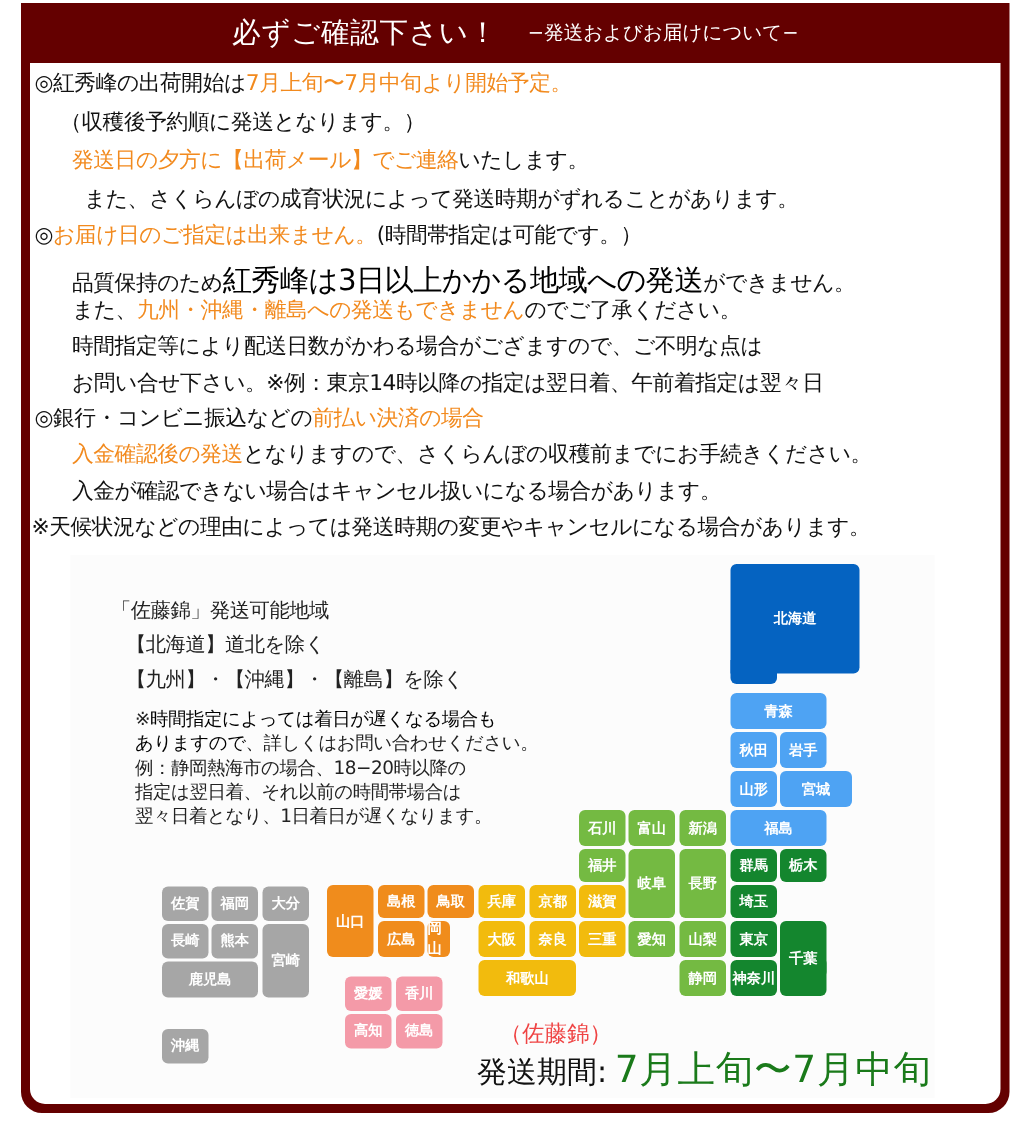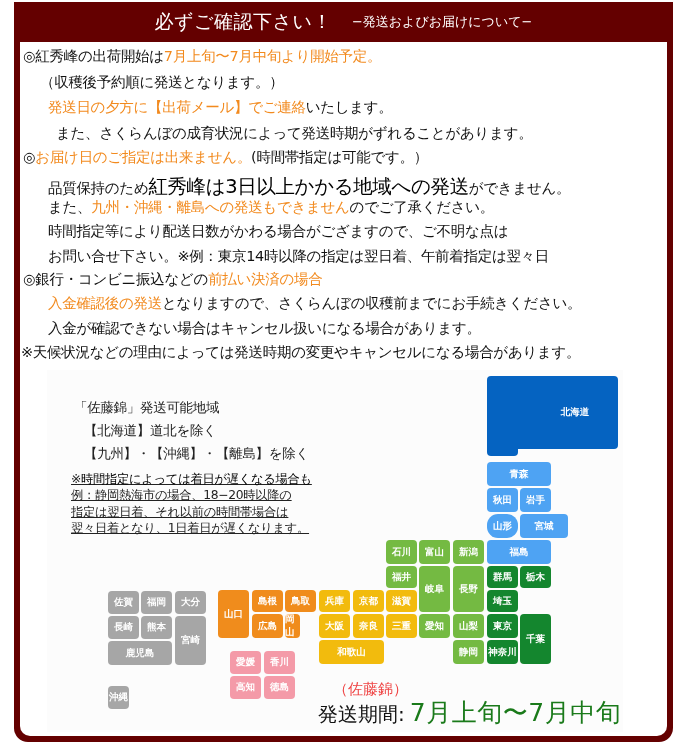--- a/index.html
+++ b/index.html
@@ -12,21 +12,21 @@
     .header .main { font-size: 19px; letter-spacing: 0.5px; }
     .header .sub { font-size: 13px; margin-left: 20px; }
     .inner { position: absolute; left: 20px; top: 42px; width: 647px; height: 694px;
              background: #ffffff; border-radius: 0 0 10px 10px; }
     .line { position: absolute; white-space: nowrap; font-size: 14.5px; line-height: 20px; letter-spacing: -0.3px; }
     .big { font-size: 19.5px; letter-spacing: -0.4px; }
     .or { color: #f28a1e; }
     .red { color: #000000; }
     .panel { position: absolute; left: 47px; top: 370px; width: 576px; height: 362px; background: #fcfcfc; }
     .mtext { position: absolute; white-space: nowrap; font-size: 13.5px; line-height: 18px; color: #222; letter-spacing: -0.3px; }
-    .note { position: absolute; left: 71px; top: 471px; font-size: 12.3px; line-height: 16.3px; color: #222; letter-spacing: -0.3px; white-space: nowrap; text-decoration: underline; }
+    .note { position: absolute; left: 90px; top: 471px; font-size: 12.3px; line-height: 16.3px; color: #222; letter-spacing: -0.3px; white-space: nowrap; }
     .pref { position: absolute; display: flex; align-items: center; justify-content: center;
             color: #fff; font-size: 9.5px; font-weight: bold; border-radius: 4px; letter-spacing: 0px; }
     .hk { background: #0563c1; }
     .th { background: #4ea3f3; }
     .lg { background: #74ba42; }
     .dg { background: #14862e; }
     .yl { background: #f2bb0d; }
     .og { background: #f08c1c; }
     .pk { background: #f49aa8; }
     .gy { background: #a6a6a6; align-items: center; }
@@ -72,40 +72,41 @@
 </div>
 <div class="line" style="left:48px; top:318px;">入金が確認できない場合はキャンセル扱いになる場合があります。</div>
 <div class="line" style="left:21px; top:342px;">※天候状況などの理由によっては発送時期の変更やキャンセルになる場合があります。</div>
 
 <div class="panel"></div>
 <div class="mtext" style="left:74px; top:398px;">「佐藤錦」発送可能地域</div>
 <div class="mtext" style="left:84px; top:421px;">【北海道】道北を除く</div>
 <div class="mtext" style="left:84px; top:444px;">【九州】・【沖縄】・【離島】を除く</div>
 <div class="note">
   <div><span>※</span><span class="red">時間指定によっては着日が遅くなる場合も</span></div>
+  <div><span class="red">ありますので</span><span>、詳しくはお問い合わせください。</span></div>
   <div>例：静岡熱海市の場合、18−20時以降の</div>
   <div>指定は翌日着、それ以前の時間帯場合は</div>
   <div>翌々日着となり、1日着日が遅くなります。</div>
 </div>
 
-<div class="pref hk" style="left:487px; top:376px; width:86px; height:73px; border-radius:4px 4px 4px 0;padding-left:45px;">
+<div class="pref hk" style="left:487px; top:376px; width:86px; height:73px; border-radius:4px 4px 4px 0;">
   <span>北海道</span>
 </div>
 <div class="pref hk" style="left:487px; top:440px; width:31px; height:16px; border-radius:0 0 4px 4px;"></div>
 
 <div class="pref th" style="left:487px; top:462px; width:64px; height:24px;">
     <span>青森</span>
   </div>
 <div class="pref th" style="left:487px; top:488px; width:31px; height:24px;">
     <span>秋田</span>
   </div>
 <div class="pref th" style="left:520px; top:488px; width:31px; height:24px;">
     <span>岩手</span>
   </div>
-<div class="pref th" style="left:487px; top:514px; width:31px; height:24px;border-radius:11px;">
+<div class="pref th" style="left:487px; top:514px; width:31px; height:24px;">
     <span>山形</span>
   </div>
 <div class="pref th" style="left:520px; top:514px; width:48px; height:24px;align-items:center;">
     <span>宮城</span>
   </div>
 <div class="pref th" style="left:487px; top:540px; width:64px; height:24px;">
     <span>福島</span>
   </div>
 
 <div class="pref lg" style="left:386px; top:540px; width:31px; height:24px;">
@@ -223,21 +224,21 @@
   </div>
 <div class="pref gy" style="left:141px; top:616px; width:31px; height:23px;">
     <span>熊本</span>
   </div>
 <div class="pref gy" style="left:175px; top:616px; width:31px; height:49px;">
     <span>宮崎</span>
   </div>
 <div class="pref gy" style="left:108px; top:641px; width:64px; height:24px;">
     <span>鹿児島</span>
   </div>
-<div class="pref gy" style="left:108px; top:686px; width:21px; height:23px;">
+<div class="pref gy" style="left:108px; top:686px; width:31px; height:23px;">
     <span>沖縄</span>
   </div>
 
 <div class="period-label">（佐藤錦）</div>
 <div class="period">
   <span class="k">発送期間:</span>
   <span class="v">7月上旬〜7月中旬</span>
 </div>
 
 </body></html>

